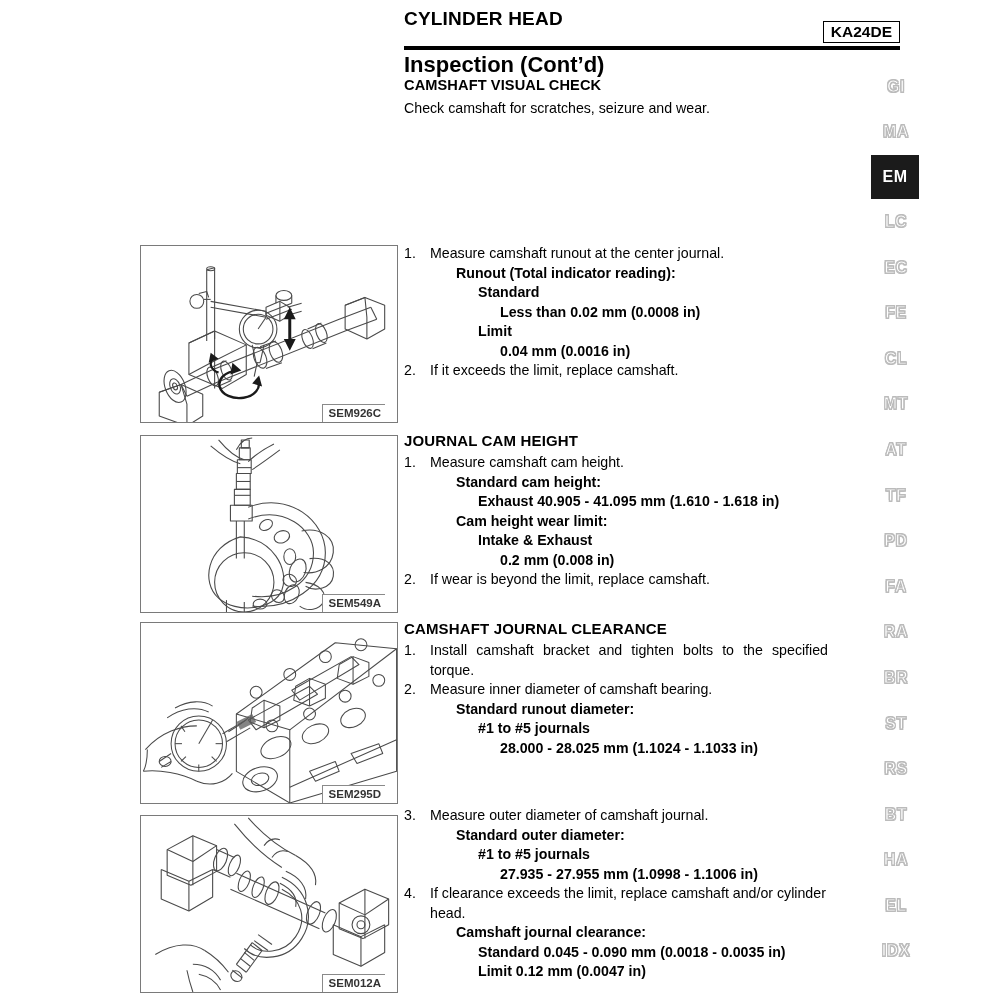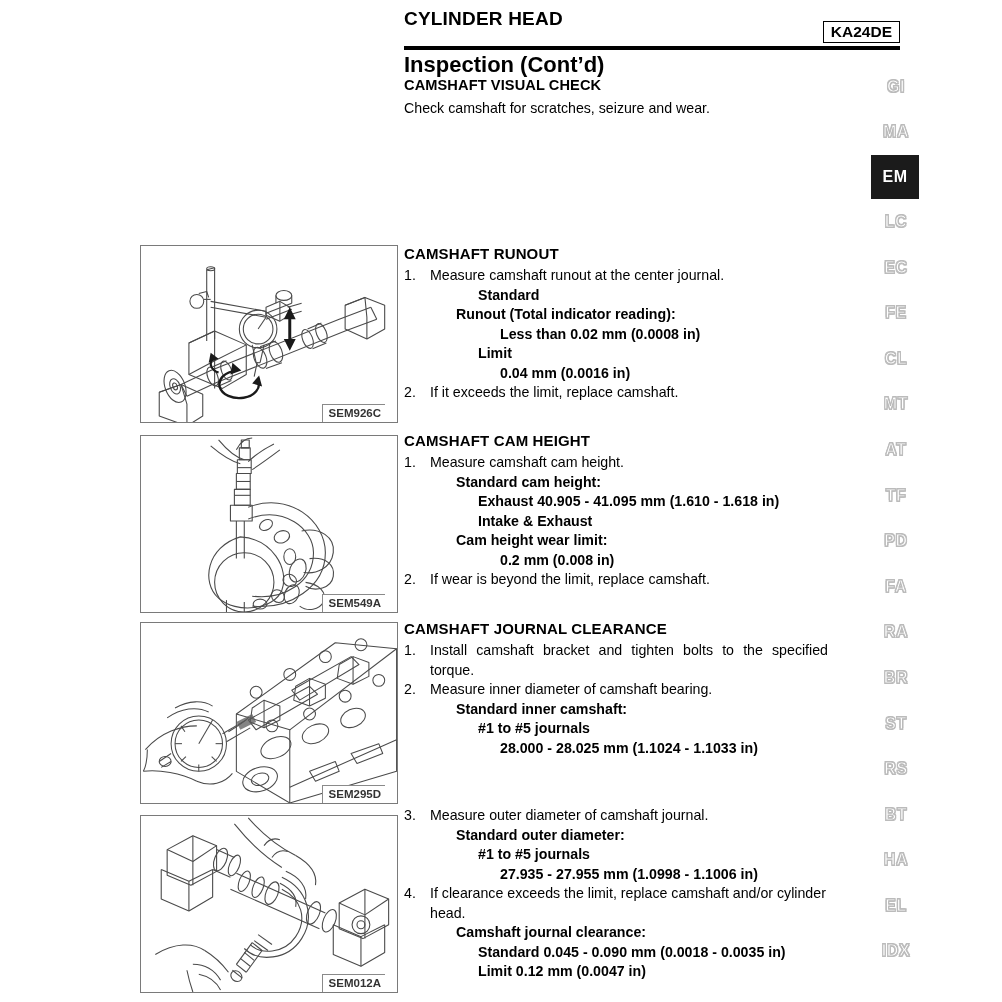--- a/index.html
+++ b/index.html
@@ -381,64 +381,63 @@
         <path d="M64 136 C 74 142, 82 150, 88 158"></path>
         <path d="M52 150 C 64 150, 74 156, 80 166"></path>
         <path d="M58 160 C 68 162, 76 168, 80 176"></path>
         <path d="M46 156 C 48 166, 50 172, 52 178"></path>
       </g>
     </svg>
     <div class="figcap">SEM012A</div>
   </div>
 
   <div class="text-col" style="top:244px;">
-    <div class="blk-title">CAMSHAFT RUNOUT</div>
     <div class="step">
       <div class="step-num">1.</div>
       <div class="step-txt">Measure camshaft runout at the center journal.</div>
     </div>
+    <div class="spec i1">Runout (Total indicator reading):</div>
     <div class="spec i2">Standard</div>
-    <div class="spec i1">Runout (Total indicator reading):</div>
     <div class="spec i3">Less than 0.02 mm (0.0008 in)</div>
     <div class="spec i2">Limit</div>
     <div class="spec i3">0.04 mm (0.0016 in)</div>
     <div class="step">
       <div class="step-num">2.</div>
       <div class="step-txt">If it exceeds the limit, replace camshaft.</div>
     </div>
   </div>
 
   <div class="text-col" style="top:431px;">
-    <div class="blk-title">CAMSHAFT CAM HEIGHT</div>
+    <div class="blk-title">JOURNAL CAM HEIGHT</div>
     <div class="step">
       <div class="step-num">1.</div>
       <div class="step-txt">Measure camshaft cam height.</div>
     </div>
     <div class="spec i1">Standard cam height:</div>
     <div class="spec i2">Exhaust    40.905 - 41.095 mm (1.610 - 1.618 in)</div>
+    <div class="spec i1">Cam height wear limit:</div>
     <div class="spec i2">Intake &amp; Exhaust</div>
-    <div class="spec i1">Cam height wear limit:</div>
     <div class="spec i3">0.2 mm (0.008 in)</div>
     <div class="step">
       <div class="step-num">2.</div>
       <div class="step-txt">If wear is beyond the limit, replace camshaft.</div>
     </div>
   </div>
 
   <div class="text-col" style="top:619px;">
     <div class="blk-title">CAMSHAFT JOURNAL CLEARANCE</div>
     <div class="step">
       <div class="step-num">1.</div>
       <div class="step-txt justify">Install camshaft bracket and tighten bolts to the specified torque.</div>
     </div>
     <div class="step">
       <div class="step-num">2.</div>
       <div class="step-txt">Measure inner diameter of camshaft bearing.</div>
     </div>
-    <div class="spec i1">Standard inner camshaft:</div>
+    <div class="spec i1">Standard runout diameter:</div>
     <div class="spec i2">#1 to #5 journals</div>
     <div class="spec i3">28.000 - 28.025 mm (1.1024 - 1.1033 in)</div>
   </div>
 
   <div class="text-col" style="top:806px;">
     <div class="step">
       <div class="step-num">3.</div>
       <div class="step-txt">Measure outer diameter of camshaft journal.</div>
     </div>
     <div class="spec i1">Standard outer diameter:</div>

